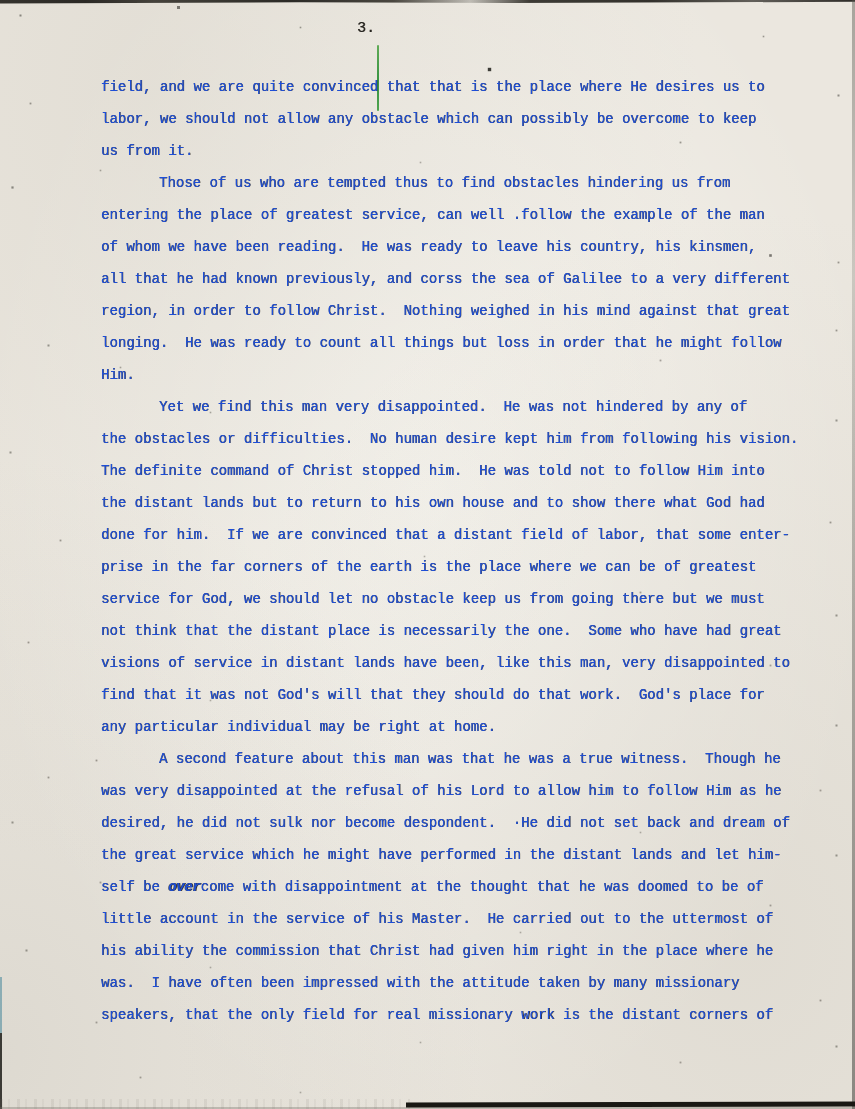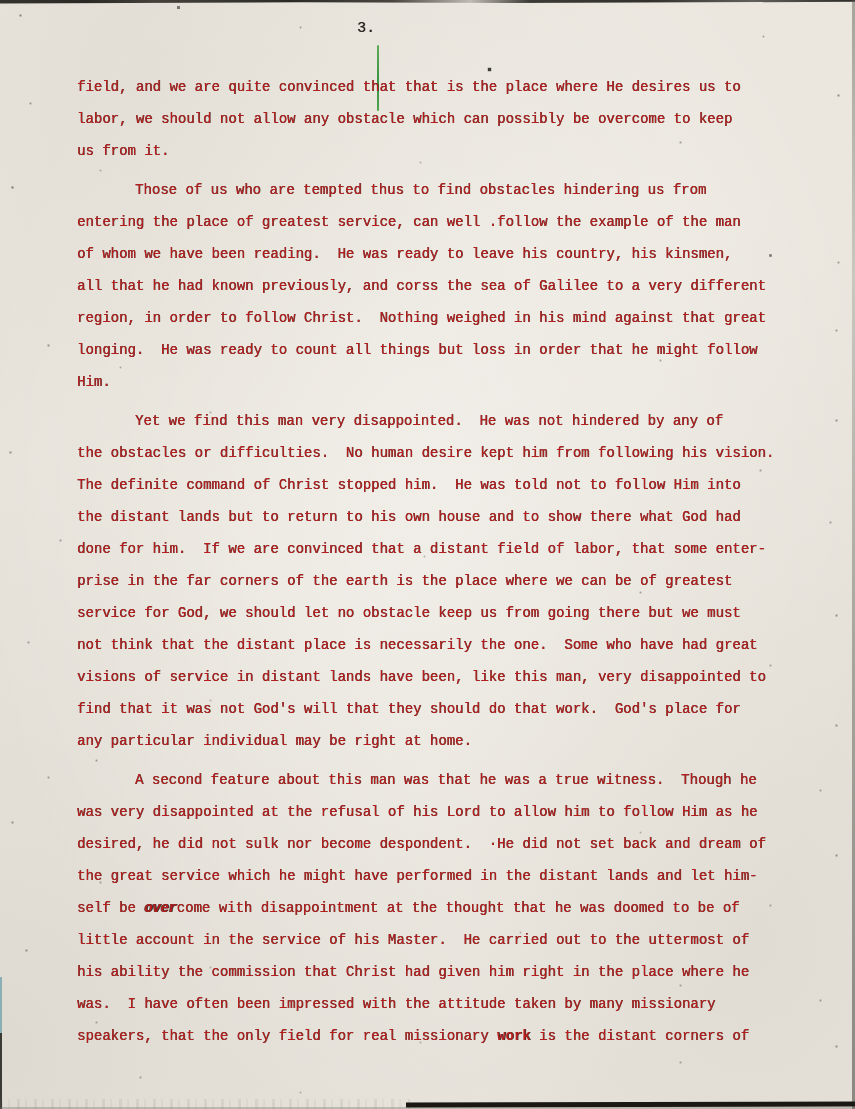--- a/index.html
+++ b/index.html
@@ -16,40 +16,40 @@
       radial-gradient(ellipse at 88% 85%, rgba(200,195,183,0.30), transparent 55%),
       radial-gradient(ellipse at 0% 95%, rgba(190,186,175,0.30), transparent 40%),
       radial-gradient(ellipse at 50% 45%, rgba(255,255,251,0.55), transparent 75%),
       #ebe7df;
     font-family: "Liberation Mono", "DejaVu Sans Mono", monospace;
   }
 
   
   .page-text {
     position: absolute;
-    left: 77px;
+    left: 101px;
     top: 71px;
     width: 712px;
     font-size: 14px;
     line-height: 32px;
-    color: #b91c1c;
+    color: #1d4ed8;
     white-space: pre;
     text-shadow: 0.45px 0 0 rgba(38,36,31,0.7), 0 0 0.5px rgba(38,36,31,0.45);
   }
-  .paragraph + .paragraph { margin-top: 7px; }
+  .paragraph + .paragraph { }
   .line { height: 32px; }
   .line.indent { padding-left: 58px; }
   .overstrike {
     font-weight: bold;
     text-shadow: 1px 0 0 rgba(38,36,31,0.9), -0.5px 0 0 rgba(38,36,31,0.8);
     letter-spacing: -0.3px;
     font-style: italic;
   }
   .bold {
-    font-weight: bold;
+    font-weight: normal;
     text-shadow: 0.8px 0 0 rgba(38,36,31,0.9);
   }
 
   .page-number {
     position: absolute;
     left: 357px;
     top: 20px;
     font-size: 15px;
     color: #26241f;
     text-shadow: 0.45px 0 0 rgba(38,36,31,0.7);

